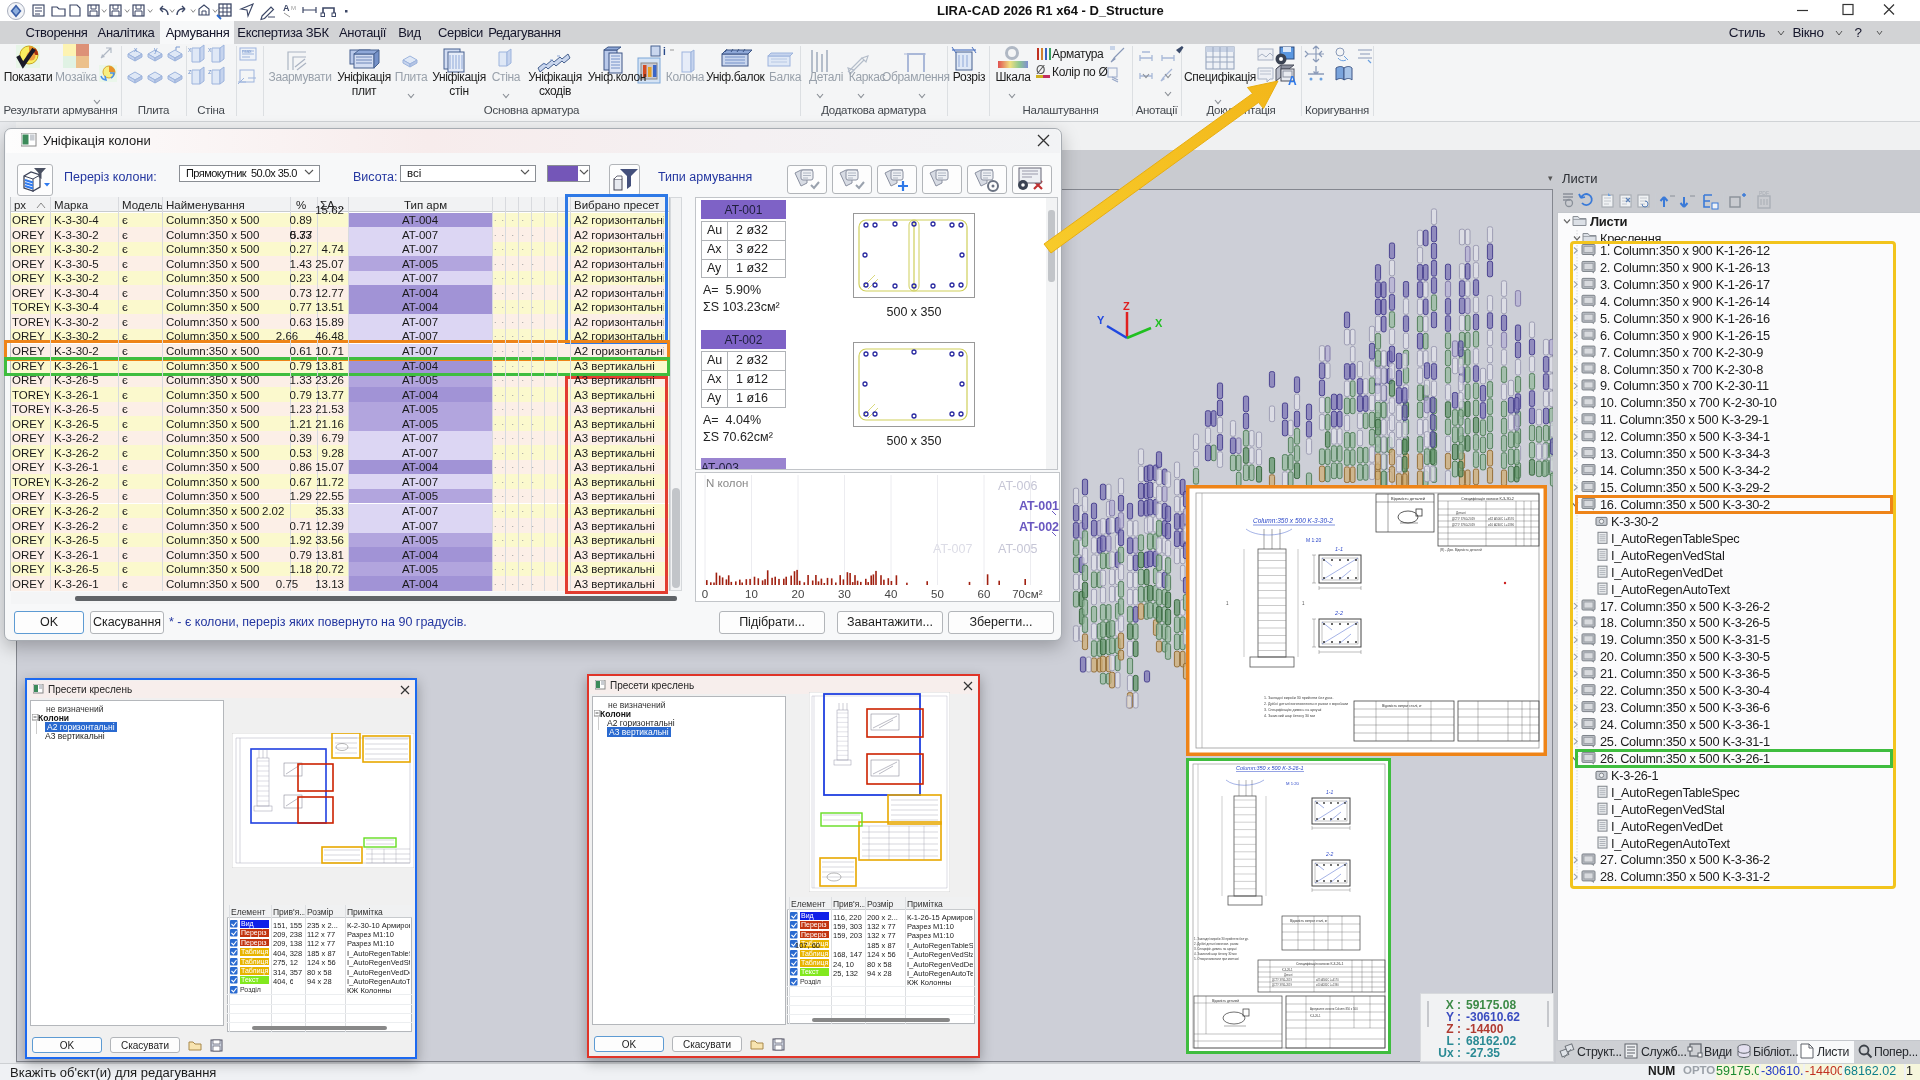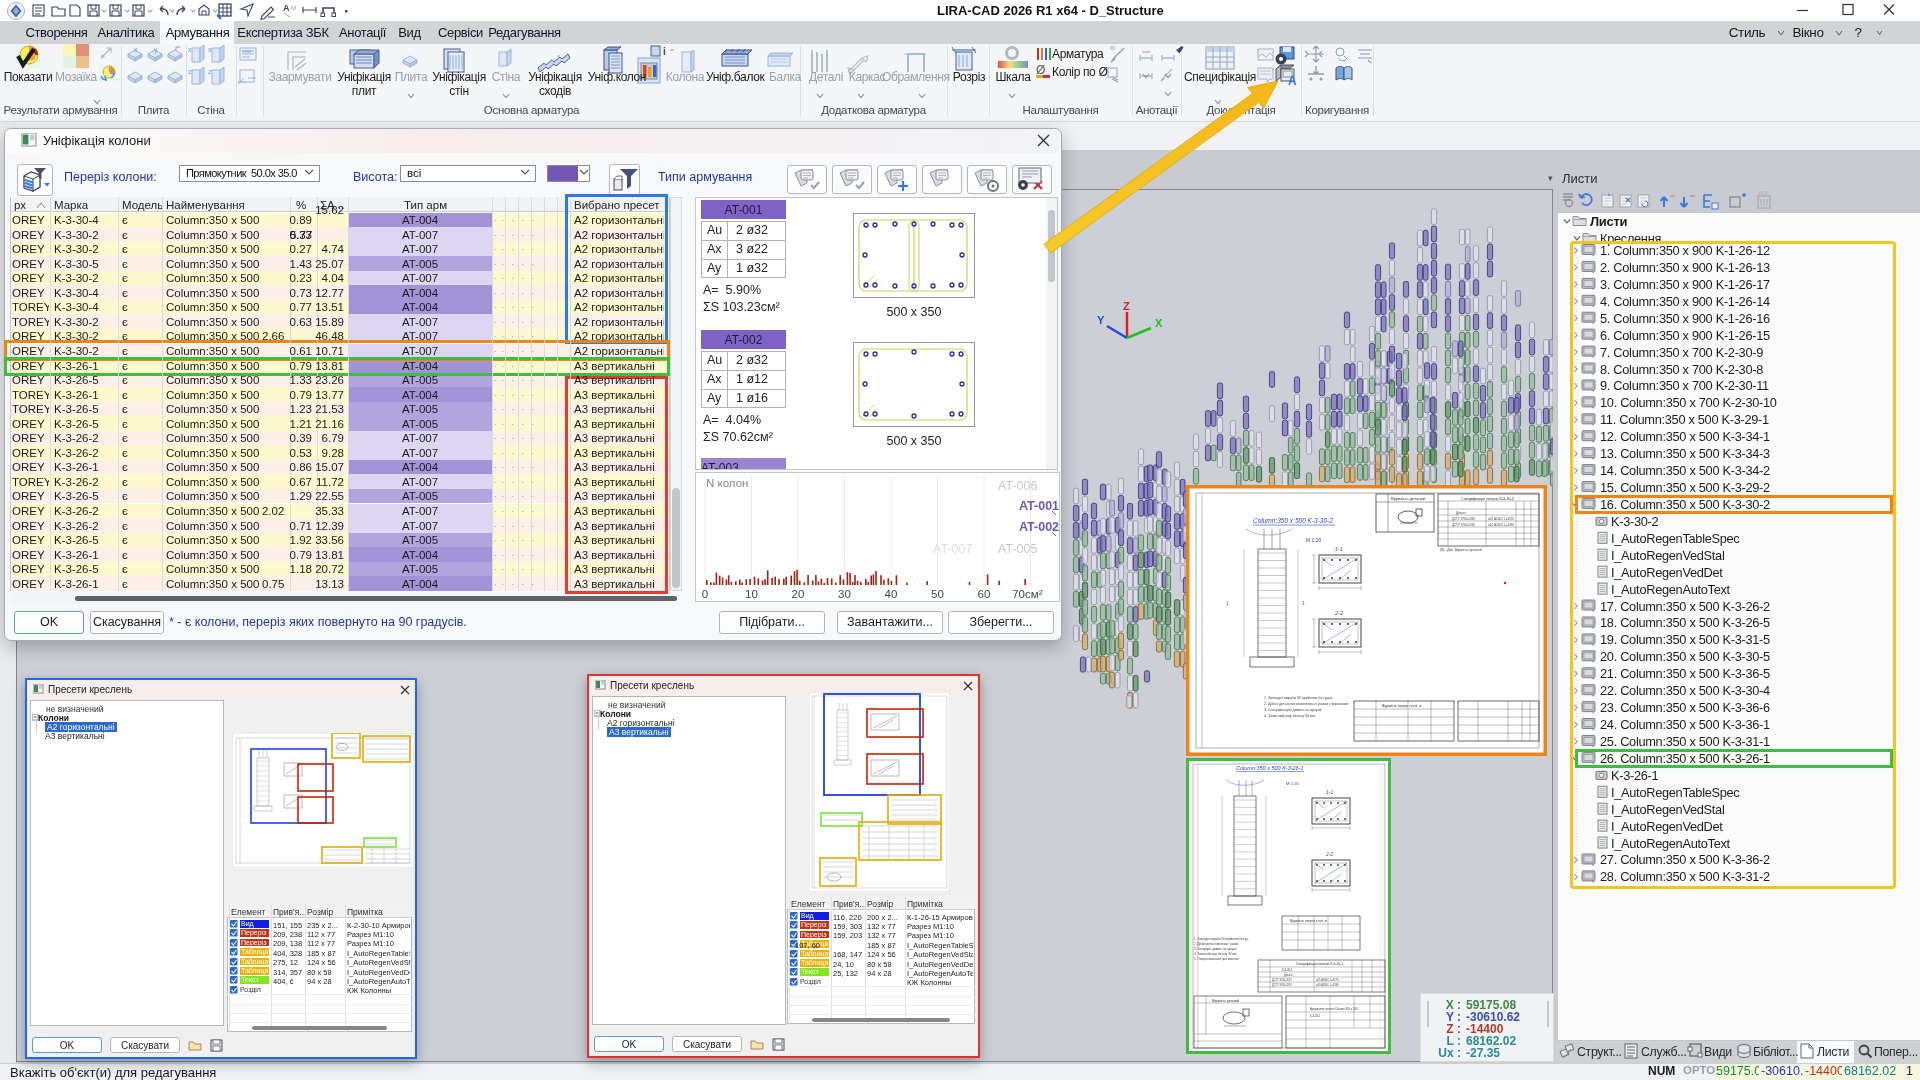--- a/index.html
+++ b/index.html
@@ -1747,21 +1747,21 @@
 <div class="cell" style="left:290px;top:314.9px;width:54px;text-align:right;font-size:11.5px;color:#1a1a1a;line-height:14px;z-index:4;">15.89</div>
 <div class="cell" style="left:348px;top:314.9px;width:144px;text-align:center;font-size:11.5px;color:#1a1a1a;line-height:14px;z-index:4;">AT-007</div>
 <div class="cell" style="left:574px;top:314.9px;width:90px;font-size:11.5px;color:#1a1a1a;line-height:14px;z-index:4;">А2 горизонтальні</div>
 <div class="cell" style="left:494px;top:314.9px;width:74px;font-size:9px;color:#999;">.&nbsp;&nbsp;.&nbsp;&nbsp;&nbsp;.&nbsp;&nbsp;&nbsp;.&nbsp;&nbsp;&nbsp;.</div>
 <div class="abs" style="left:11px;top:328.9px;width:658px;height:14.55px;background:#fbf9cd;"></div>
 <div class="abs" style="left:348px;top:328.9px;width:144px;height:14.55px;background:#dcd6f3;"></div>
 <div class="cell" style="left:12px;top:329.4px;width:37px;font-size:11.5px;color:#1a1a1a;line-height:14px;z-index:4;">OREY</div>
 <div class="cell" style="left:54px;top:329.4px;width:62px;font-size:11.5px;color:#1a1a1a;line-height:14px;z-index:4;">K-3-30-2</div>
 <div class="cell" style="left:122px;top:329.4px;width:38px;font-size:11.5px;color:#1a1a1a;line-height:14px;z-index:4;">є</div>
 <div class="cell" style="left:166px;top:329.4px;width:122px;font-size:11.5px;color:#1a1a1a;line-height:14px;z-index:4;">Column:350 x 500</div>
-<div class="cell" style="left:262px;top:329.4px;width:50px;text-align:left;font-size:11.5px;color:#1a1a1a;line-height:14px;z-index:4;">2.66</div>
+<div class="cell" style="left:262px;top:329.4px;width:50px;text-align:center;font-size:11.5px;color:#1a1a1a;line-height:14px;z-index:4;">2.66</div>
 <div class="cell" style="left:290px;top:329.4px;width:54px;text-align:right;font-size:11.5px;color:#1a1a1a;line-height:14px;z-index:4;">46.48</div>
 <div class="cell" style="left:348px;top:329.4px;width:144px;text-align:center;font-size:11.5px;color:#1a1a1a;line-height:14px;z-index:4;">AT-007</div>
 <div class="cell" style="left:574px;top:329.4px;width:90px;font-size:11.5px;color:#1a1a1a;line-height:14px;z-index:4;">А2 горизонтальні</div>
 <div class="cell" style="left:494px;top:329.4px;width:74px;font-size:9px;color:#999;">.&nbsp;&nbsp;.&nbsp;&nbsp;&nbsp;.&nbsp;&nbsp;&nbsp;.&nbsp;&nbsp;&nbsp;.</div>
 <div class="abs" style="left:11px;top:343.5px;width:658px;height:14.55px;background:#fcefe7;"></div>
 <div class="abs" style="left:348px;top:343.5px;width:144px;height:14.55px;background:#dcd6f3;"></div>
 <div class="cell" style="left:12px;top:344.0px;width:37px;font-size:11.5px;color:#1a1a1a;line-height:14px;z-index:4;">OREY</div>
 <div class="cell" style="left:54px;top:344.0px;width:62px;font-size:11.5px;color:#1a1a1a;line-height:14px;z-index:4;">K-3-30-2</div>
 <div class="cell" style="left:122px;top:344.0px;width:38px;font-size:11.5px;color:#1a1a1a;line-height:14px;z-index:4;">є</div>
 <div class="cell" style="left:166px;top:344.0px;width:122px;font-size:11.5px;color:#1a1a1a;line-height:14px;z-index:4;">Column:350 x 500</div>
@@ -1934,21 +1934,21 @@
 <div class="cell" style="left:290px;top:562.2px;width:54px;text-align:right;font-size:11.5px;color:#1a1a1a;line-height:14px;z-index:4;">20.72</div>
 <div class="cell" style="left:348px;top:562.2px;width:144px;text-align:center;font-size:11.5px;color:#1a1a1a;line-height:14px;z-index:4;">AT-005</div>
 <div class="cell" style="left:574px;top:562.2px;width:90px;font-size:11.5px;color:#1a1a1a;line-height:14px;z-index:4;">А3 вертикальні</div>
 <div class="cell" style="left:494px;top:562.2px;width:74px;font-size:9px;color:#999;">.&nbsp;&nbsp;.&nbsp;&nbsp;&nbsp;.&nbsp;&nbsp;&nbsp;.&nbsp;&nbsp;&nbsp;.</div>
 <div class="abs" style="left:11px;top:576.2px;width:658px;height:14.55px;background:#fcefe7;"></div>
 <div class="abs" style="left:348px;top:576.2px;width:144px;height:14.55px;background:#a193d6;"></div>
 <div class="cell" style="left:12px;top:576.8px;width:37px;font-size:11.5px;color:#1a1a1a;line-height:14px;z-index:4;">OREY</div>
 <div class="cell" style="left:54px;top:576.8px;width:62px;font-size:11.5px;color:#1a1a1a;line-height:14px;z-index:4;">K-3-26-1</div>
 <div class="cell" style="left:122px;top:576.8px;width:38px;font-size:11.5px;color:#1a1a1a;line-height:14px;z-index:4;">є</div>
 <div class="cell" style="left:166px;top:576.8px;width:122px;font-size:11.5px;color:#1a1a1a;line-height:14px;z-index:4;">Column:350 x 500</div>
-<div class="cell" style="left:262px;top:576.8px;width:50px;text-align:left;font-size:11.5px;color:#1a1a1a;line-height:14px;z-index:4;">0.75</div>
+<div class="cell" style="left:262px;top:576.8px;width:50px;text-align:center;font-size:11.5px;color:#1a1a1a;line-height:14px;z-index:4;">0.75</div>
 <div class="cell" style="left:290px;top:576.8px;width:54px;text-align:right;font-size:11.5px;color:#1a1a1a;line-height:14px;z-index:4;">13.13</div>
 <div class="cell" style="left:348px;top:576.8px;width:144px;text-align:center;font-size:11.5px;color:#1a1a1a;line-height:14px;z-index:4;">AT-004</div>
 <div class="cell" style="left:574px;top:576.8px;width:90px;font-size:11.5px;color:#1a1a1a;line-height:14px;z-index:4;">А3 вертикальні</div>
 <div class="cell" style="left:494px;top:576.8px;width:74px;font-size:9px;color:#999;">.&nbsp;&nbsp;.&nbsp;&nbsp;&nbsp;.&nbsp;&nbsp;&nbsp;.&nbsp;&nbsp;&nbsp;.</div>
 <div class="abs" style="left:670px;top:197px;width:12px;height:394px;background:#f2f3f4;border:1px solid #d5d8db;"></div>
 <div class="abs" style="left:672px;top:488px;width:8px;height:100px;background:#c2c5c9;border-radius:4px;"></div>
 <div class="abs" style="left:11px;top:592px;width:659px;height:12px;background:#f4f5f6;"></div>
 <div class="abs" style="left:75px;top:596px;width:602px;height:5px;background:#606468;border-radius:2px;"></div>
 <div class="hl" style="left:565px;top:194px;width:103px;height:150px;border-width:3px;border-color:#2e79e6;"></div>
 <div class="hl" style="left:4px;top:339.5px;width:666px;height:21px;border-width:3px;border-color:#ee8418;"></div>

